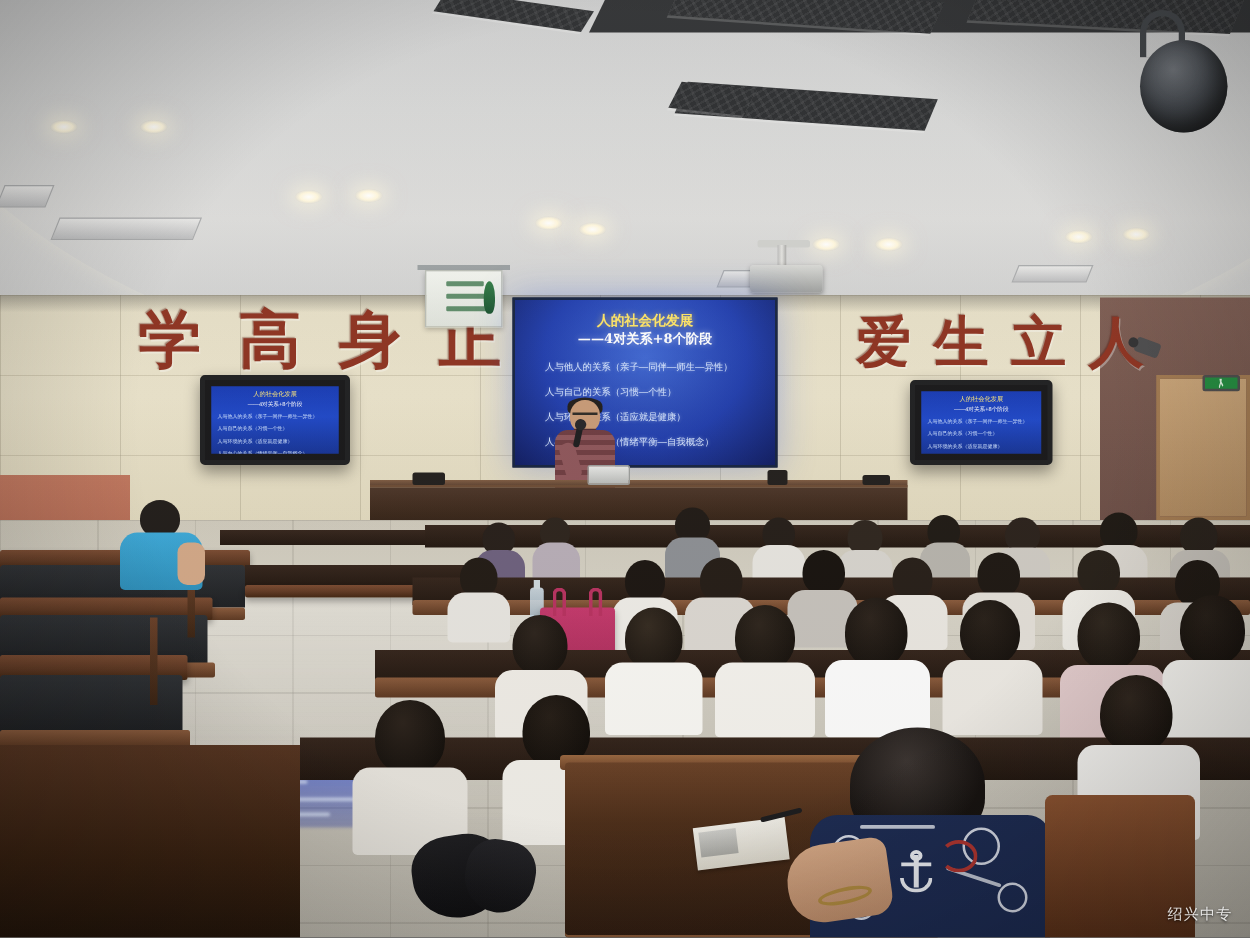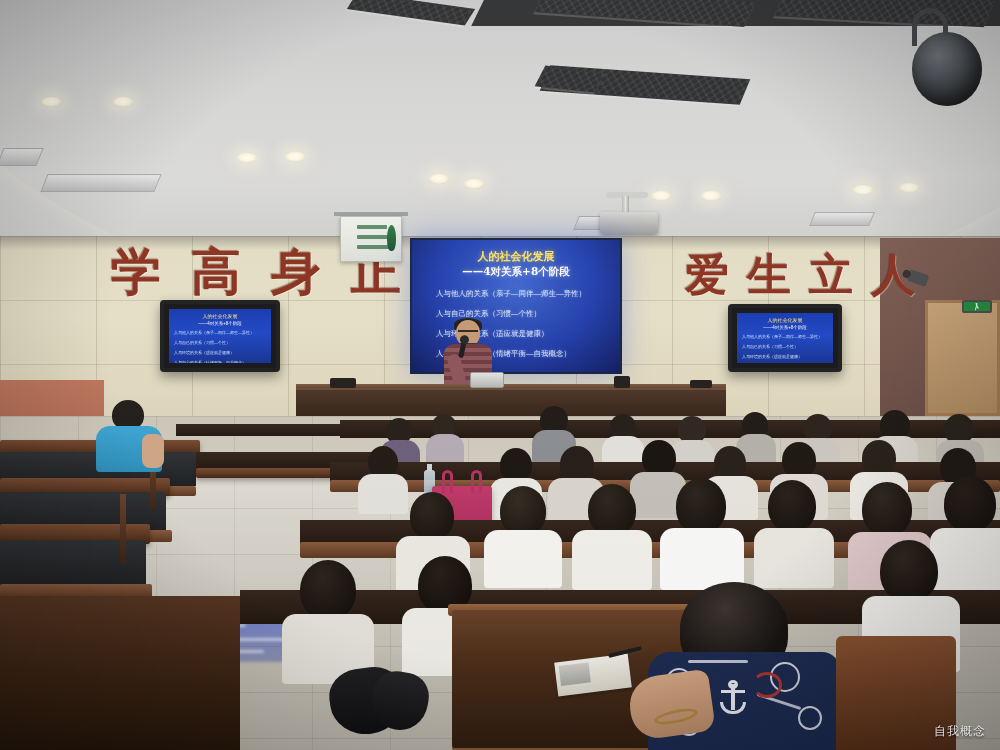--- a/index.html
+++ b/index.html
@@ -804,14 +804,14 @@
   </div>
 
   <div class="chair-fg-right"></div>
 
   <div class="umbrella"></div>
   <div class="umbrella2"></div>
 
   <div class="warm"></div>
   <div class="vignette"></div>
 
-  <div class="watermark">自我概念</div>
+  <div class="watermark">绍兴中专</div>
 </div>
 
 </body></html>

